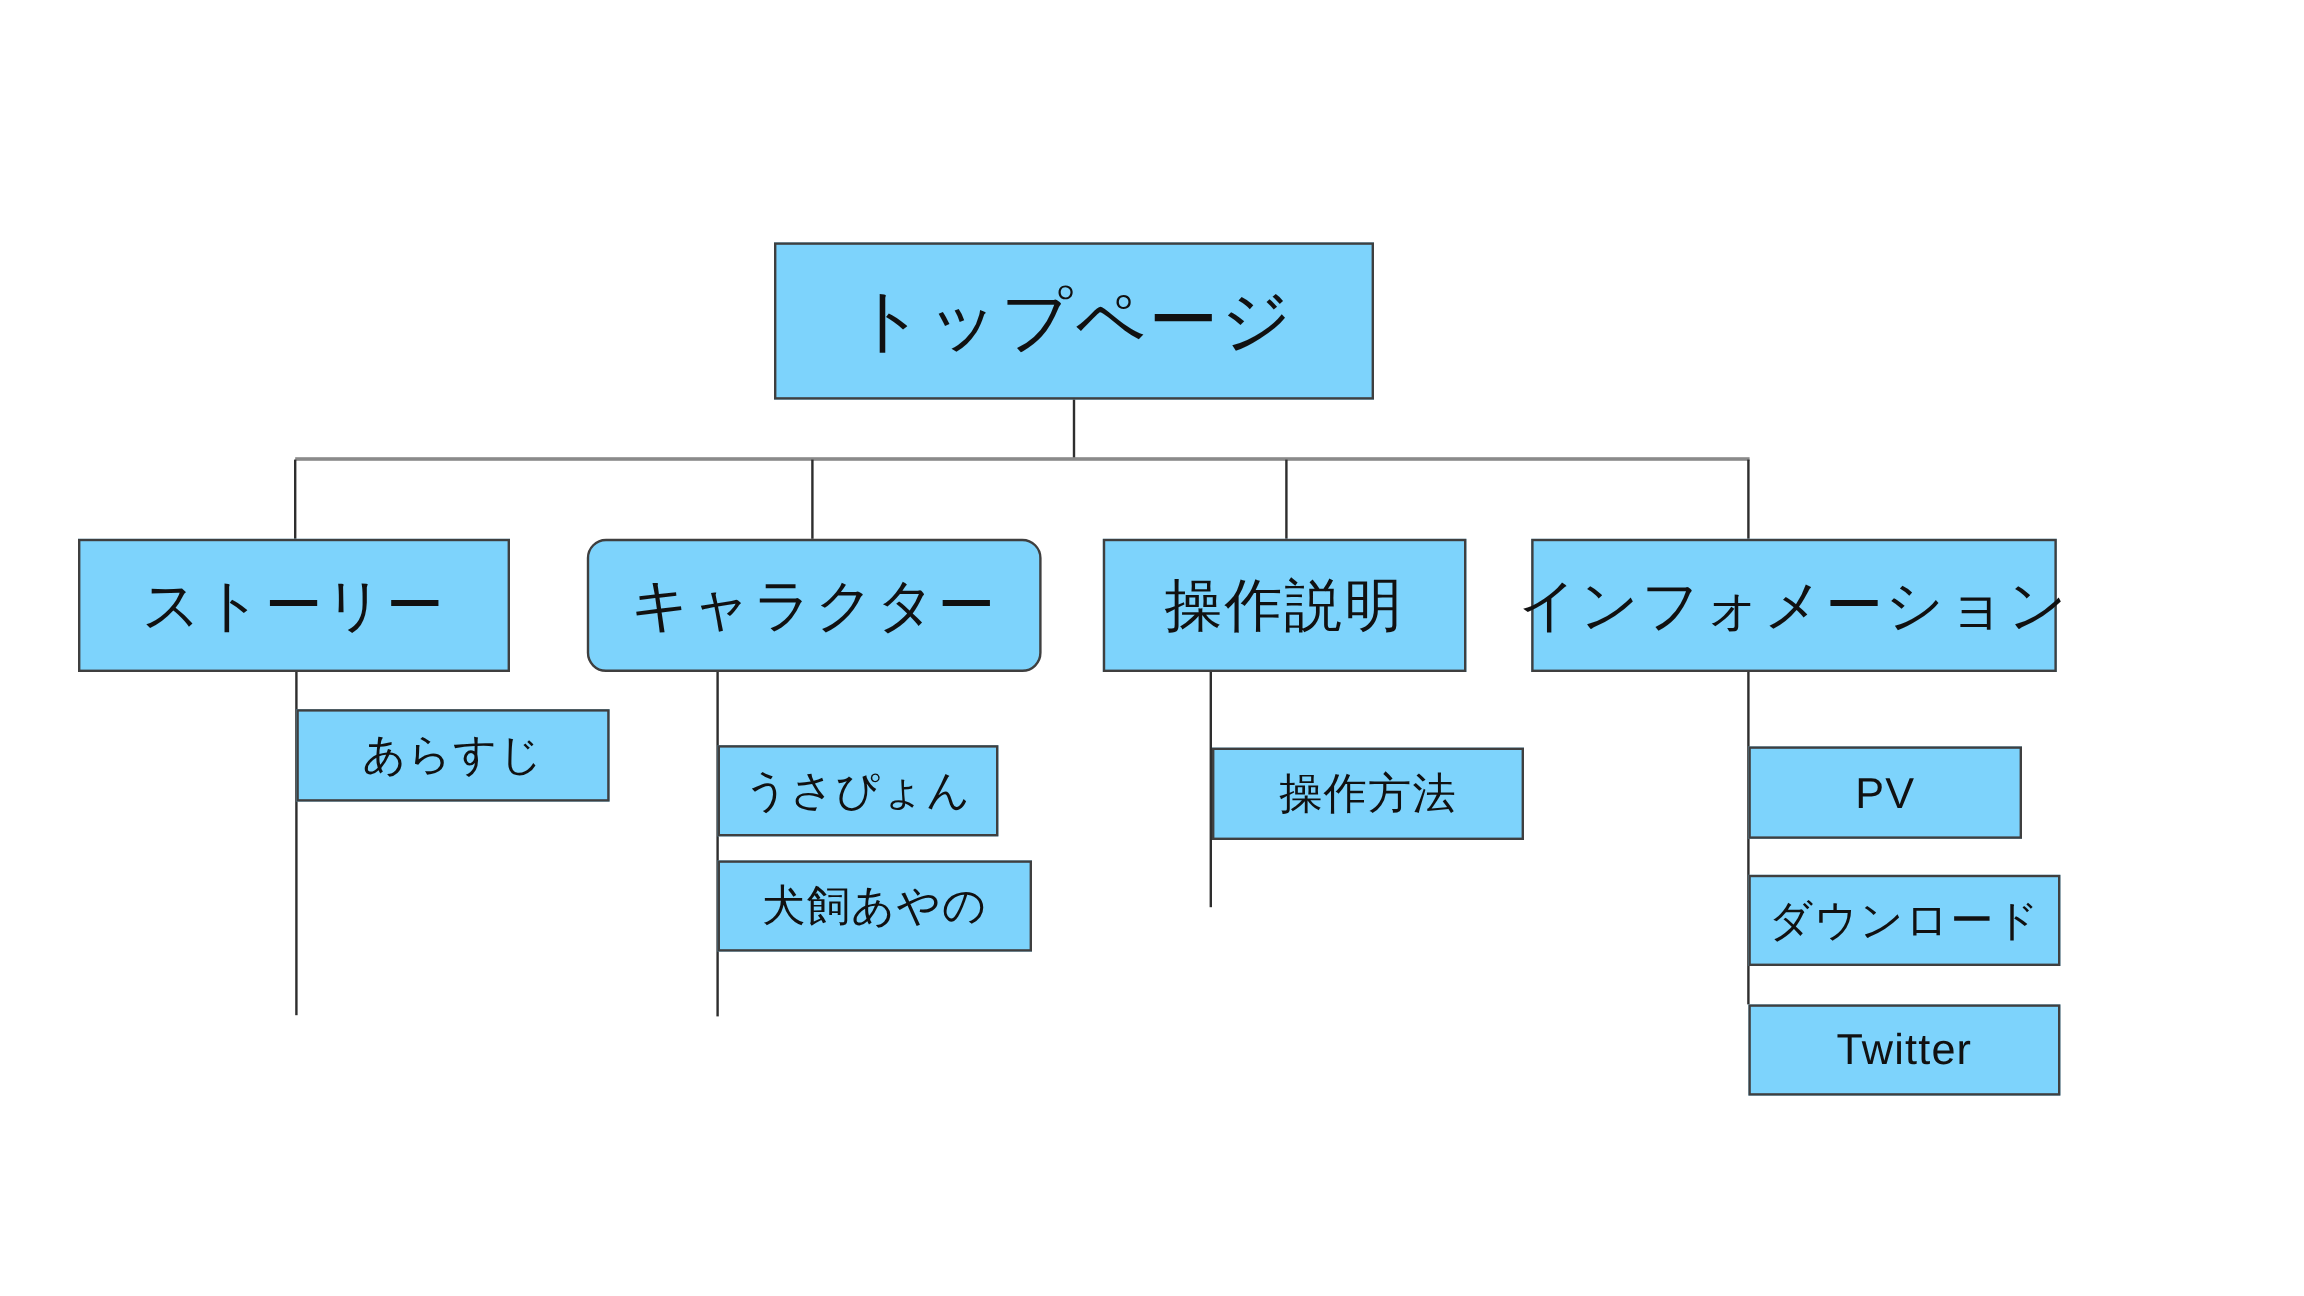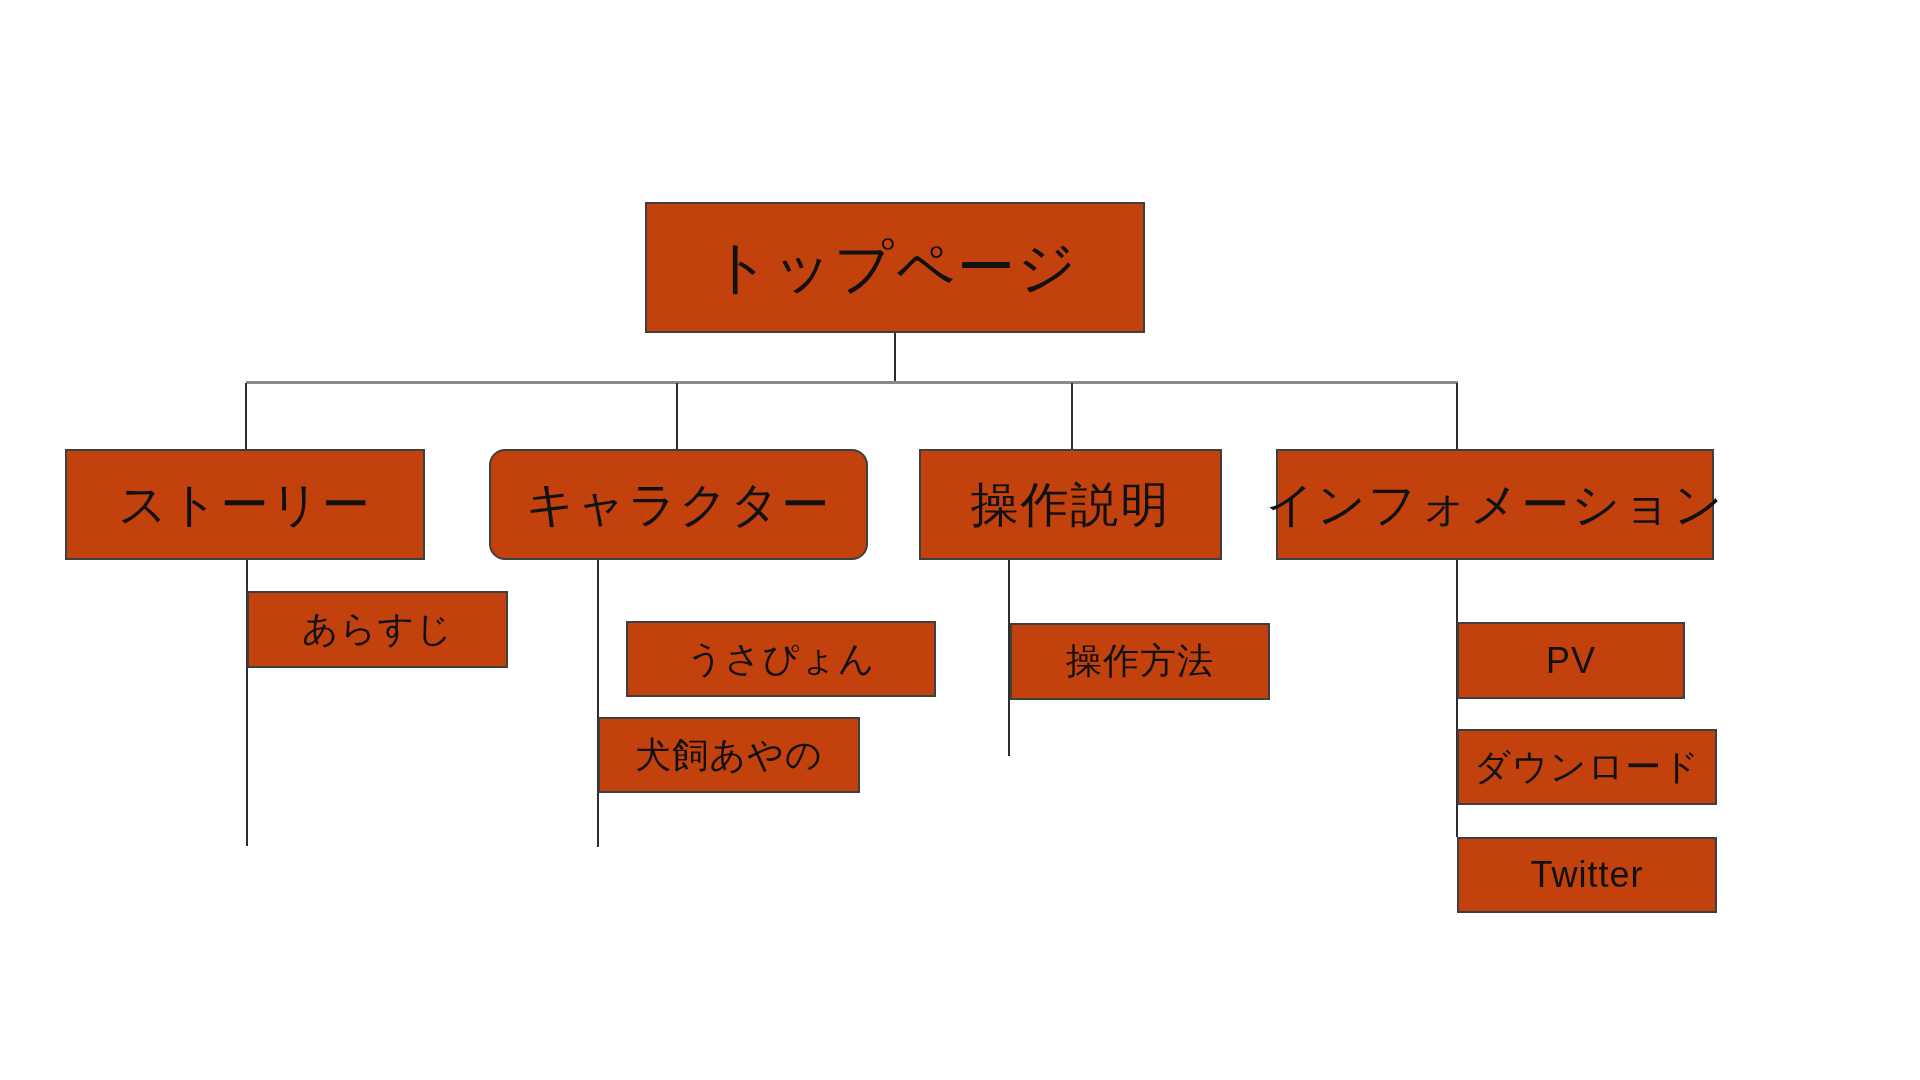--- a/index.html
+++ b/index.html
@@ -15,21 +15,21 @@
     width:1920px;height:1080px;
     background:var(--bg);
     overflow:hidden;
     font-family:"Liberation Sans","DejaVu Sans",sans-serif;
     color:var(--text);
   }
   .node{
     position:absolute;
     box-sizing:border-box;
     border:2px solid var(--border);
-    background:#c2410c;
+    background:#7dd3fc;
     display:flex;align-items:center;justify-content:center;
     white-space:nowrap;
     letter-spacing:2px;
   }
   .lvl1{font-size:58px;}
   .lvl2{font-size:48px;}
   .lvl3{font-size:36px;letter-spacing:1px;}
   .vline{
     position:absolute;width:2px;background:var(--line);
   }
@@ -70,21 +70,21 @@
 
   <div class="vline" style="left:246px;top:560px;height:286px;"></div>
   <div class="vline" style="left:597px;top:560px;height:287px;"></div>
   <div class="vline" style="left:1008px;top:560px;height:196px;"></div>
   <div class="vline" style="left:1456px;top:560px;height:277px;"></div>
 
   <div class="node lvl3" style="left:247px;top:591px;width:261px;height:77px;">
     <span>あらすじ</span>
   </div>
 
-  <div class="node lvl3" style="left:598px;top:621px;width:310px;height:76px;margin-left:28px;">
+  <div class="node lvl3" style="left:598px;top:621px;width:234px;height:76px;">
     <span>うさぴょん</span>
   </div>
   <div class="node lvl3" style="left:1010px;top:623px;width:260px;height:77px;">
     <span>操作方法</span>
   </div>
 
   <div class="node lvl3" style="left:598px;top:717px;width:262px;height:76px;">
     <span>犬飼あやの</span>
   </div>
 

